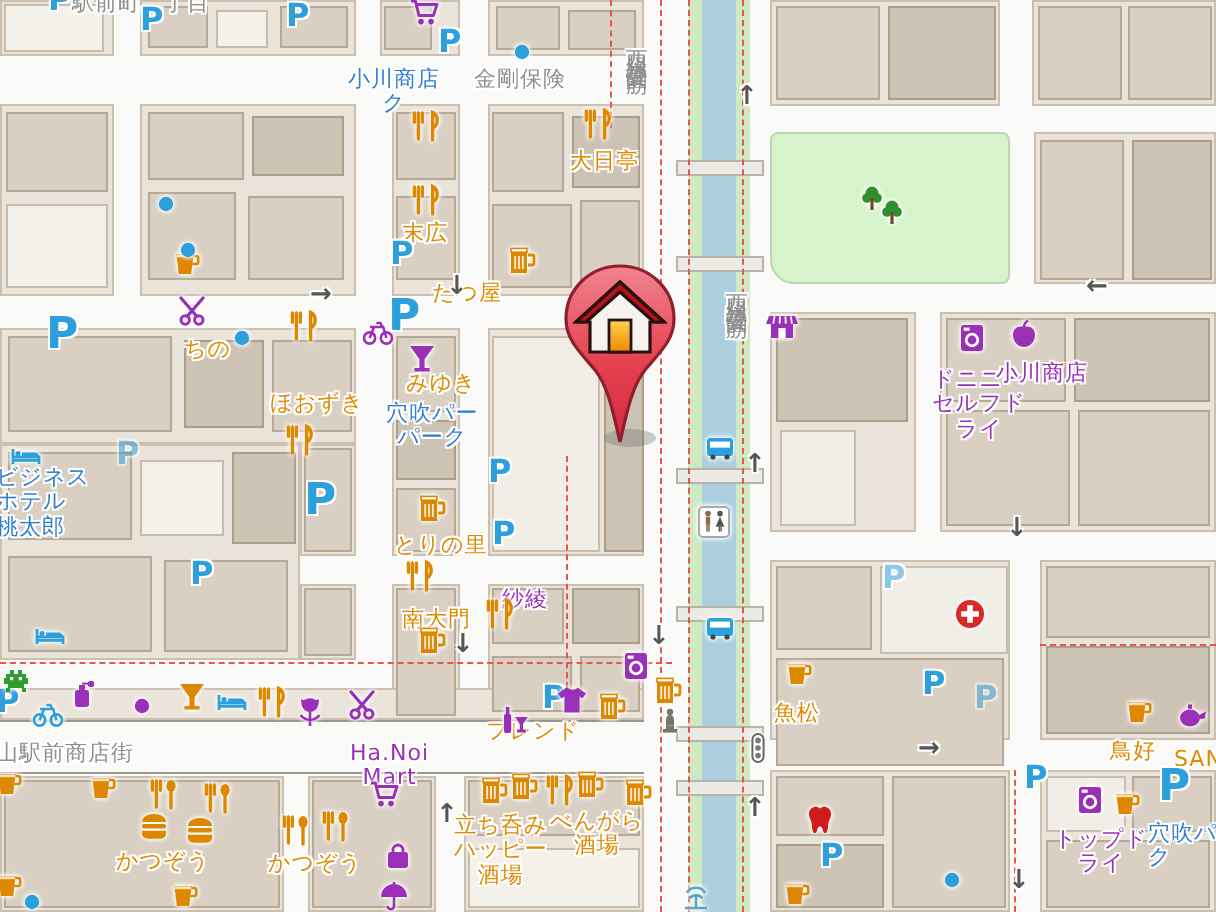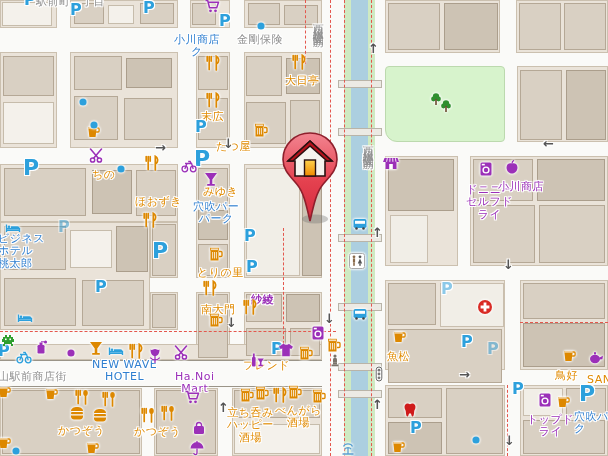--- a/index.html
+++ b/index.html
@@ -183,33 +183,31 @@
       <span class="lab lab-gray lab-v" style="left: 311px; top: 16px;">西川緑道公園筋</span>
       <span class="lab lab-gray lab-v" style="left: 361px; top: 138px;">西川緑道公園筋</span>
       <span class="lab lab-gray" style="left: -2px; top: 371px;">山駅前商店街</span>
       <span class="lab lab-blue lab-c" style="left: 174px; top: 34px;">小川商店
 ク</span>
       <span class="lab lab-blue lab-c" style="left: 193px; top: 201px;">穴吹パー
 パーク</span>
       <span class="lab lab-blue" style="left: -2px; top: 233px;">ビジネス
 ホテル
 桃太郎</span>
-      <span class="lab lab-blue lab-c" style="left: 92px; top: 359px;">NEW WAVE
-HOTEL</span>
       <span class="lab lab-blue" style="left: 574px; top: 411px;">穴吹パー
 ク</span>
       <span class="lab lab-orange" style="left: 285px; top: 75px;">大日亭</span>
       <span class="lab lab-orange" style="left: 201px; top: 111px;">末広</span>
       <span class="lab lab-orange" style="left: 216px; top: 141px;">たつ屋</span>
       <span class="lab lab-orange" style="left: 203px; top: 186px;">みゆき</span>
       <span class="lab lab-orange" style="left: 92px; top: 169px;">ちの</span>
       <span class="lab lab-orange" style="left: 135px; top: 176px; margin-top: 20px;">ほおずき</span>
       <span class="lab lab-orange" style="left: 197px; top: 267px;">とりの里</span>
       <span class="lab lab-orange" style="left: 201px; top: 304px;">南大門</span>
-      <span class="lab lab-purple" style="left: 251px; top: 294px; font-weight: bold;">紗綾</span>
+      <span class="lab lab-purple" style="left: 251px; top: 294px;">紗綾</span>
       <span class="lab lab-orange" style="left: 243px; top: 360px;">フレンド</span>
       <span class="lab lab-purple lab-c" style="left: 175px; top: 371px;">Ha.Noi
 Mart</span>
       <span class="lab lab-orange" style="left: 58px; top: 425px;">かつぞう</span>
       <span class="lab lab-orange" style="left: 134px; top: 426px;">かつぞう</span>
       <span class="lab lab-orange lab-c" style="left: 227px; top: 407px;">立ち呑み
 ハッピー
 酒場</span>
       <span class="lab lab-orange lab-c" style="left: 275px; top: 405px;">べんがら
 酒場</span>

